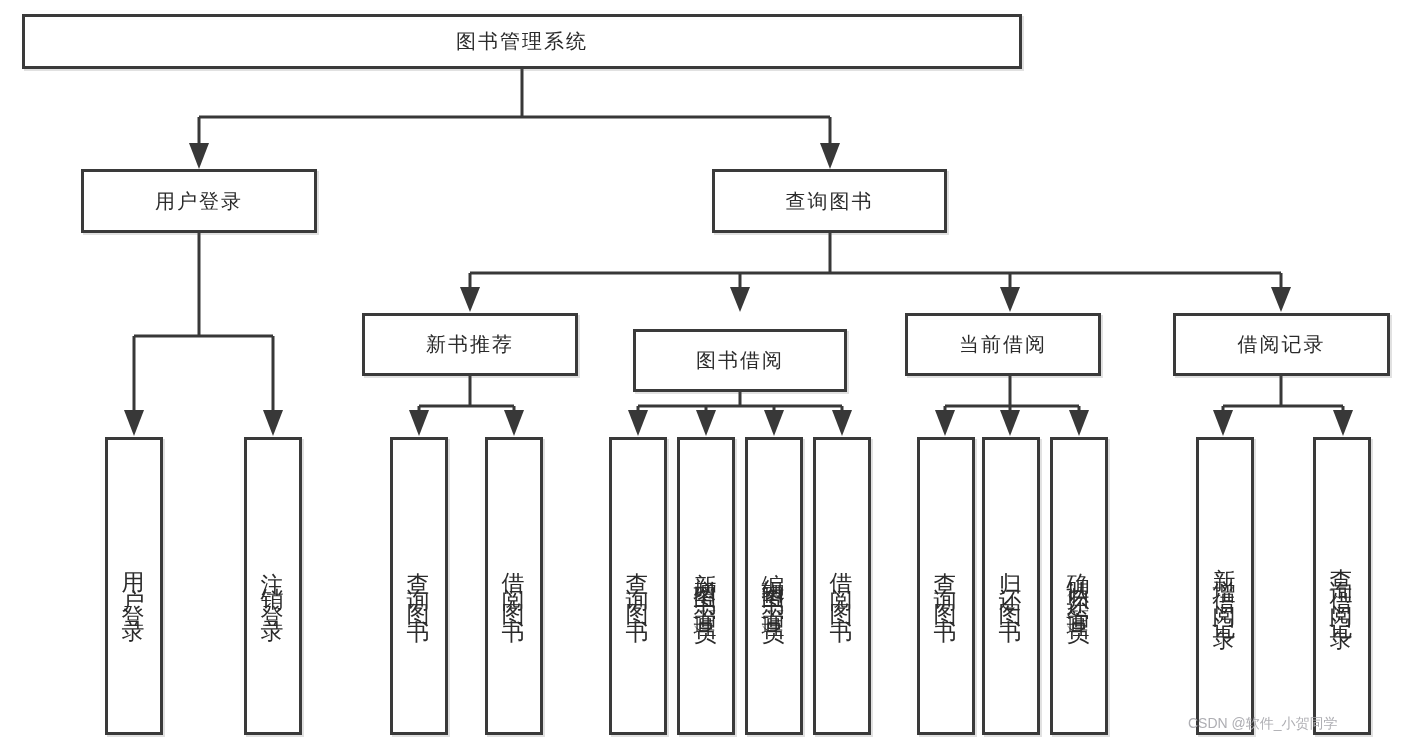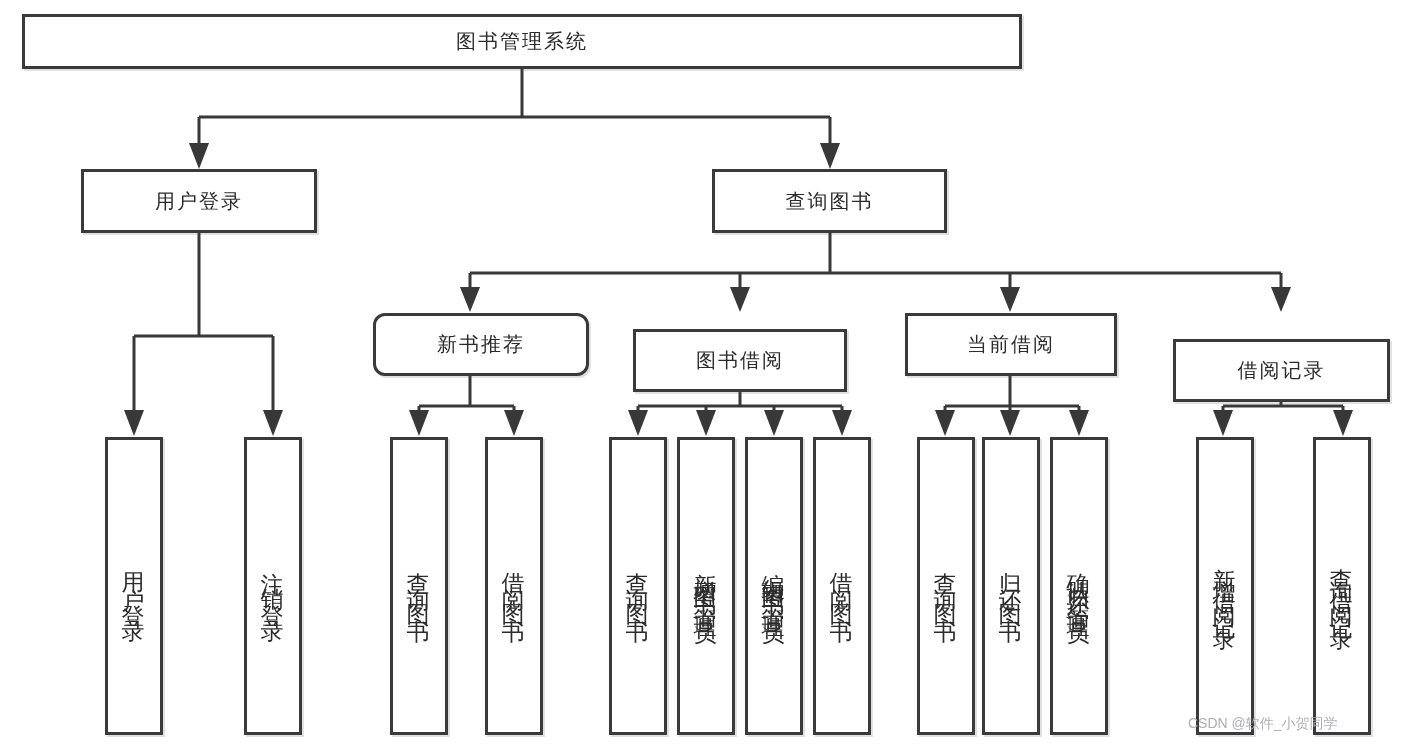--- a/index.html
+++ b/index.html
@@ -32,24 +32,24 @@
     white-space: nowrap;
   }
   .sp-lg .vlabel { letter-spacing: 16px; }
   .sp-md .vlabel { letter-spacing: 12px; }
   .sp-sm .vlabel { letter-spacing: 7px; }
 
   
   .root      { left: 22px;  top: 14px;  width: 1000px; height: 55px; }
   .n-user    { left: 81px;  top: 169px; width: 236px;  height: 64px; }
   .n-mgmt    { left: 712px; top: 169px; width: 235px;  height: 64px; }
-  .n-newbook { left: 373px; top: 313px; width: 216px;  height: 63px; border-radius: 12px; }
+  .n-newbook { left: 362px; top: 313px; width: 216px;  height: 63px; }
   .n-borrow  { left: 633px; top: 313px; width: 214px;  height: 63px; margin-top: 16px; }
-  .n-current { left: 905px; top: 313px; width: 212px;  height: 63px; }
-  .n-records { left: 1173px;top: 313px; width: 217px;  height: 63px; margin-top: 26px; }
+  .n-current { left: 905px; top: 313px; width: 196px;  height: 63px; }
+  .n-records { left: 1173px;top: 313px; width: 217px;  height: 63px; }
 
   .vbox { top: 437px; width: 58px; height: 298px; }
   .l1  { left: 105px; }
   .l2  { left: 244px; }
   .l3  { left: 390px; }
   .l4  { left: 485px; }
   .l5  { left: 609px; }
   .l6  { left: 677px; }
   .l7  { left: 745px; }
   .l8  { left: 813px; }

